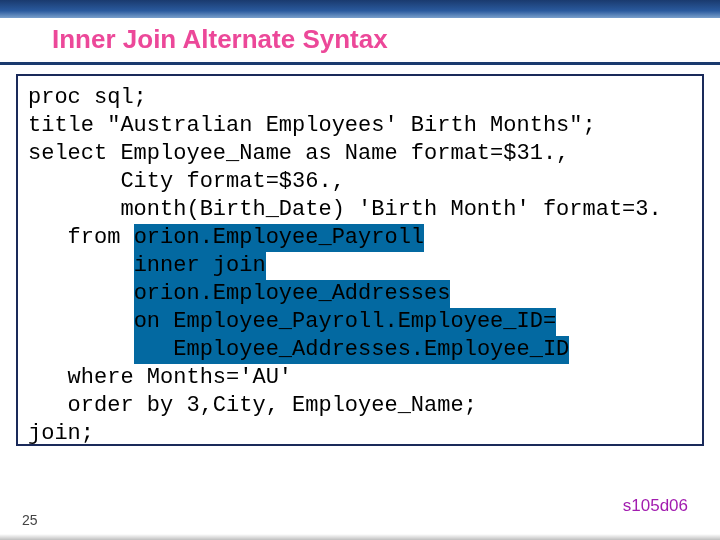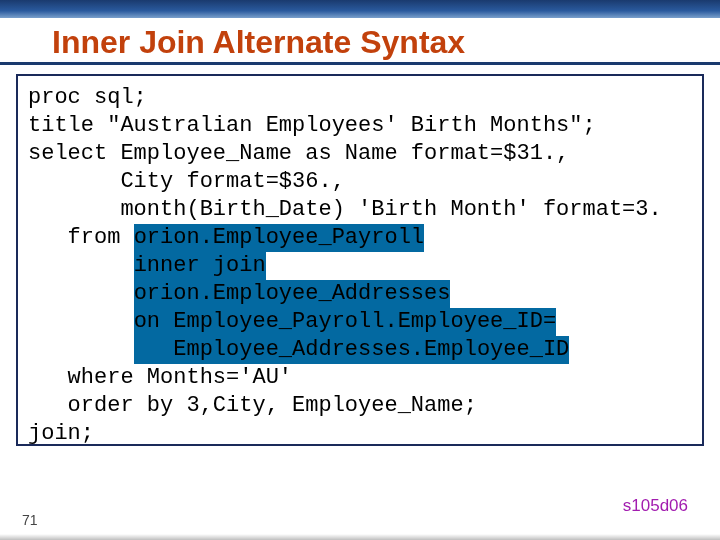--- a/index.html
+++ b/index.html
@@ -14,23 +14,23 @@
   .top-banner {
     position: absolute;
     top: 0; left: 0; right: 0;
     height: 18px;
     background: linear-gradient(to bottom, #1a3a6e 0%, #2a5a9e 60%, #7aa0cc 100%);
   }
   .title {
     position: absolute;
     top: 24px;
     left: 52px;
-    font-size: 32px;
+    font-size: 26px;
     font-weight: bold;
-    color: #c2410c;
+    color: #ec4899;
   }
   .title-underline {
     position: absolute;
     top: 62px;
     left: 0; right: 0;
     height: 3px;
     background: #1a3a6e;
   }
   .code-box {
     position: absolute;
@@ -86,15 +86,15 @@
 <span>       month(Birth_Date) 'Birth Month' format=3.</span>
 <span>   from </span><span class="hl">orion.Employee_Payroll</span>
         <span class="hl">inner join</span>
         <span class="hl">orion.Employee_Addresses</span>
         <span class="hl">on Employee_Payroll.Employee_ID=</span>
         <span class="hl">   Employee_Addresses.Employee_ID</span>
 <span>   where Months='AU'</span>
 <span>   order by 3,City, Employee_Name;</span>
 <span>join;</span></div>
 
-<div class="page-num">71</div>
+<div class="page-num">25</div>
 <div class="footer-code">s105d06</div>
 <div class="bottom-shadow"></div>
 
 </body></html>

